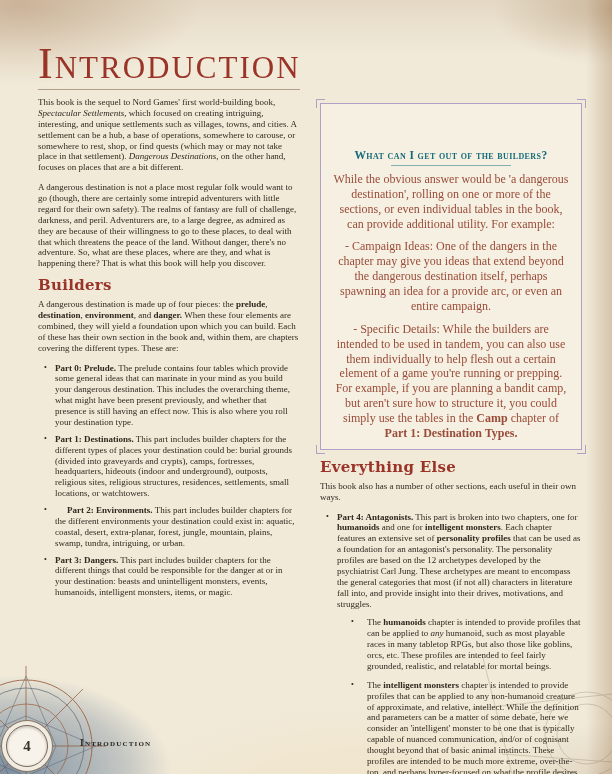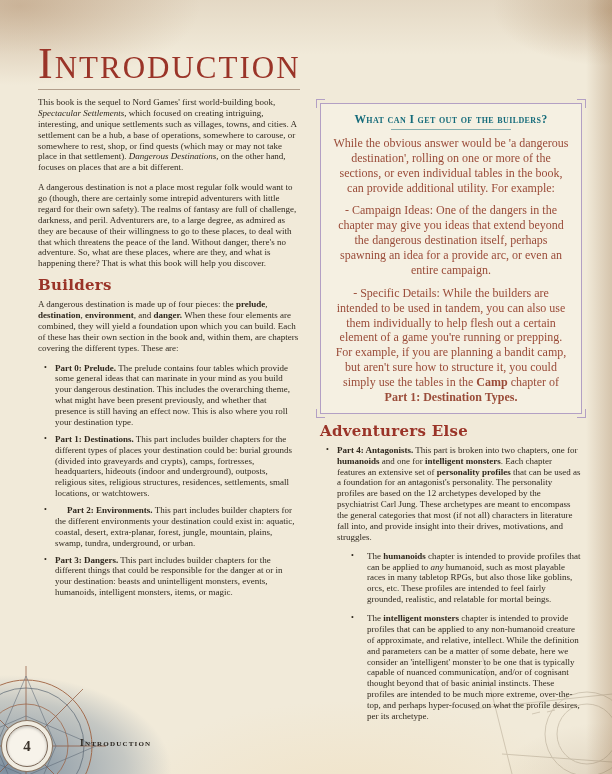--- a/index.html
+++ b/index.html
@@ -39,21 +39,21 @@
     position:relative;border:1px solid #b3a0c4;background:rgba(248,243,230,0.65);
     margin:61px 0 10px 0;padding:9px 12px 8px 12px;text-align:center;color:#9a4c39;
   }
   .callout .corner{position:absolute;width:8px;height:8px;border:1px solid #b3a0c4;background:transparent;}
   .callout .corner.tl{left:-5px;top:-5px;border-right:none;border-bottom:none;}
   .callout .corner.tr{right:-5px;top:-5px;border-left:none;border-bottom:none;}
   .callout .corner.bl{left:-5px;bottom:-5px;border-right:none;border-top:none;}
   .callout .corner.br{right:-5px;bottom:-5px;border-left:none;border-top:none;}
   .callout-title{
     color:#156b7a;font-variant:small-caps;font-weight:bold;font-size:11.5px;
-    letter-spacing:0.4px;margin-bottom:2px;
+    letter-spacing:0.4px;margin-bottom:2px;margin-top:36px;
   }
   .callout-rule{width:120px;height:1px;background:rgba(21,107,122,0.5);margin:0 auto 6px auto;}
   .callout p{margin:0 0 8px 0;font-size:12px;line-height:1.24;}
   .callout p:last-child{margin-bottom:0;}
   
   .compass-wrap{position:absolute;left:-59px;top:661px;width:170px;height:170px;pointer-events:none;}
   .page-number{
     position:absolute;left:6px;top:725px;width:40px;height:40px;border-radius:50%;
     background:#f7f3ea;border:1px solid #7a6757;
     box-shadow:0 0 0 4px rgba(246,242,232,0.95), 0 0 0 5px #8a7663, inset 0 1px 3px rgba(0,0,0,0.25);
@@ -116,40 +116,41 @@
       <hr class="title-rule">
       <p><span>This book is the sequel to Nord Games' first world-building book, </span><span style="font-style: italic;">Spectacular Settlements</span><span>, which focused on creating intriguing, interesting, and unique settlements such as villages, towns, and cities. A settlement can be a hub, a base of operations, somewhere to carouse, or somewhere to rest, shop, or find quests (which may or may not take place in that settlement). </span><span style="font-style: italic;">Dangerous Destinations</span><span>, on the other hand, focuses on places that are a bit different.</span></p>
       <p>A dangerous destination is not a place most regular folk would want to go (though, there are certainly some intrepid adventurers with little regard for their own safety). The realms of fantasy are full of challenge, darkness, and peril. Adventurers are, to a large degree, as admired as they are because of their willingness to go to these places, to deal with that which threatens the peace of the land. Without danger, there's no adventure. So, what are these places, where are they, and what is happening there? That is what this book will help you discover.</p>
 
       <h2 class="sec">Builders</h2>
       <p><span>A dangerous destination is made up of four pieces: the </span><span style="font-weight: bold;">prelude</span><span>, </span><span style="font-weight: bold;">destination</span><span>, </span><span style="font-weight: bold;">environment</span><span>, and </span><span style="font-weight: bold;">danger.</span><span> When these four elements are combined, they will yield a foundation upon which you can build. Each of these has their own section in the book and, within them, are chapters covering the different types. These are:</span></p>
 
       <ul class="blist">
         <li><span style="font-weight: bold;">Part 0: Prelude.</span><span> The prelude contains four tables which provide some general ideas that can marinate in your mind as you build your dangerous destination. This includes the overarching theme, what might have been present previously, and whether that presence is still having an effect now. This is also where you roll your destination type.</span></li>
         <li><span style="font-weight: bold;">Part 1: Destinations.</span><span> This part includes builder chapters for the different types of  places your destination could be: burial grounds (divided into graveyards and crypts), camps, fortresses, headquarters, hideouts (indoor and underground), outposts, religious sites, religious structures, residences, settlements, small locations, or watchtowers.</span></li>
-        <li><span style="font-weight: bold; padding-left: 12px;">Part 2: Environments.</span><span> This part includes builder chapters for the different environments your destination could exist in: aquatic, coastal, desert, extra-planar, forest, jungle, mountain, plains, swamp, tundra, underground, or urban.</span></li>
+        <li><span style="font-weight: bold; padding-left: 12px;">Part 2: Environments.</span><span> This part includes builder chapters for the different environments your destination could exist in: aquatic, coastal, desert, extra-planar, forest, jungle, mountain, plains, swamp, tundra, intriguing, or urban.</span></li>
         <li><span style="font-weight: bold;">Part 3: Dangers.</span><span> This part includes builder chapters for the different things that could be responsible for the danger at or in your destination: beasts and unintelligent monsters, events, humanoids, intelligent monsters, items, or magic.</span></li>
       </ul>
     </div>
 
     <div class="col">
 
       <div class="callout">
         <div class="corner tl"></div>
         <div class="corner tr"></div>
         <div class="corner bl"></div>
         <div class="corner br"></div>
         <div class="callout-title">What can I get out of the builders?</div>
         <div class="callout-rule"></div>
         <p>While the obvious answer would be 'a dangerous destination', rolling on one or more of the sections, or even individual tables in the book, can provide additional utility. For example:</p>
         <p>- Campaign Ideas: One of the dangers in the chapter may give you ideas that extend beyond the dangerous destination itself, perhaps spawning an idea for a provide arc, or even an entire campaign.</p>
         <p><span>- Specific Details: While the builders are intended to be used in tandem, you can also use them individually to help flesh out a certain element of a game you're running or prepping. For example, if you are planning a bandit camp, but aren't sure how to structure it, you could simply use the tables in the </span><span style="font-weight: bold;">Camp</span><span> chapter of </span><span style="font-weight: bold;">Part 1: Destination Types.</span></p>
       </div>
 
-      <h2 class="sec">Adventurers Else</h2>
+      <h2 class="sec">Everything Else</h2>
+      <p>This book also has a number of other sections, each useful in their own ways.</p>
 
       <ul class="blist">
         <li>
           <span><span style="font-weight: bold;">Part 4: Antagonists.</span><span> This part is broken into two chapters, one for </span><span style="font-weight: bold;">humanoids</span><span> and one for </span><span style="font-weight: bold;">intelligent monsters</span><span>. Each chapter features an extensive set of </span><span style="font-weight: bold;">personality profiles</span><span> that can be used as a foundation for an antagonist's personality. The personality profiles are based on the 12 archetypes developed by the psychiatrist Carl Jung. These archetypes are meant to encompass the general categories that most (if not all) characters in literature fall into, and provide insight into their drives, motivations, and struggles.</span></span>
           <ul class="sublist">
             <li><span>The </span><span style="font-weight: bold;">humanoids</span><span> chapter is intended to provide profiles that can be applied to </span><span style="font-style: italic;">any</span><span> humanoid, such as most playable races in many tabletop RPGs, but also those like goblins, orcs, etc. These profiles are intended to feel fairly grounded, realistic, and relatable for mortal beings.</span></li>
             <li><span>The </span><span style="font-weight: bold;">intelligent monsters</span><span> chapter is intended to provide profiles that can be applied to any non-humanoid creature of approximate, and relative, intellect. While the definition and parameters can be a matter of some debate, here we consider an 'intelligent' monster to be one that is typically capable of nuanced communication, and/or of cognisant thought beyond that of basic animal instincts. These profiles are intended to be much more extreme, over-the-top, and perhaps hyper-focused on what the profile desires, per its archetype.</span></li>
           </ul>
         </li>
       </ul>

